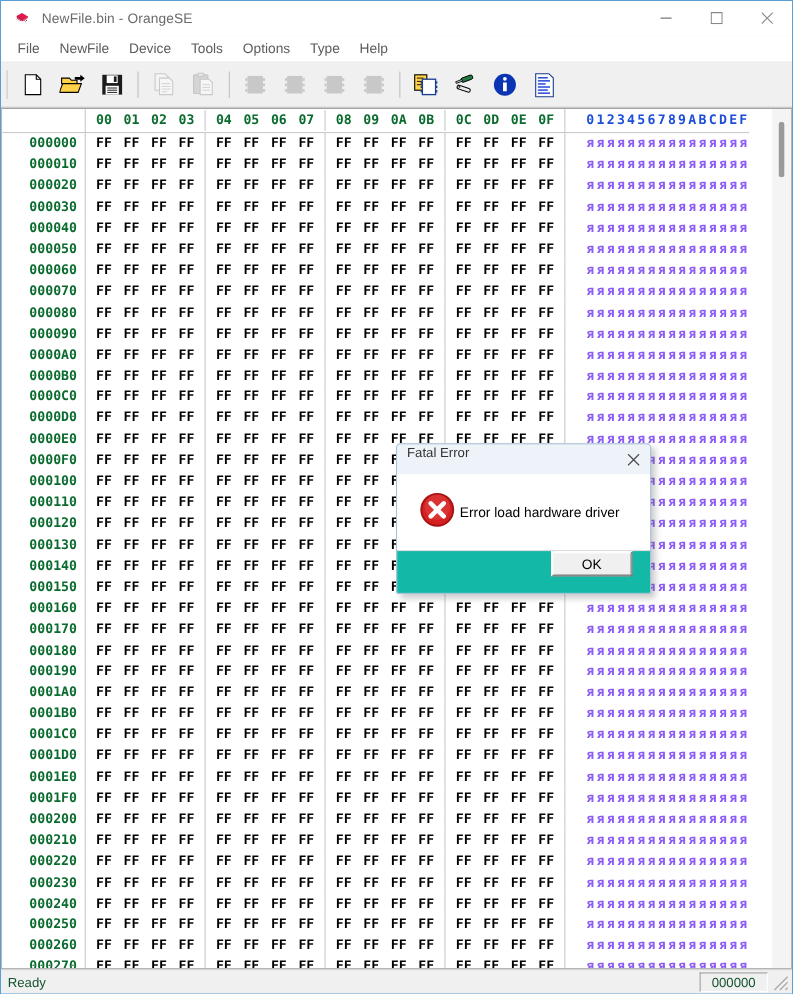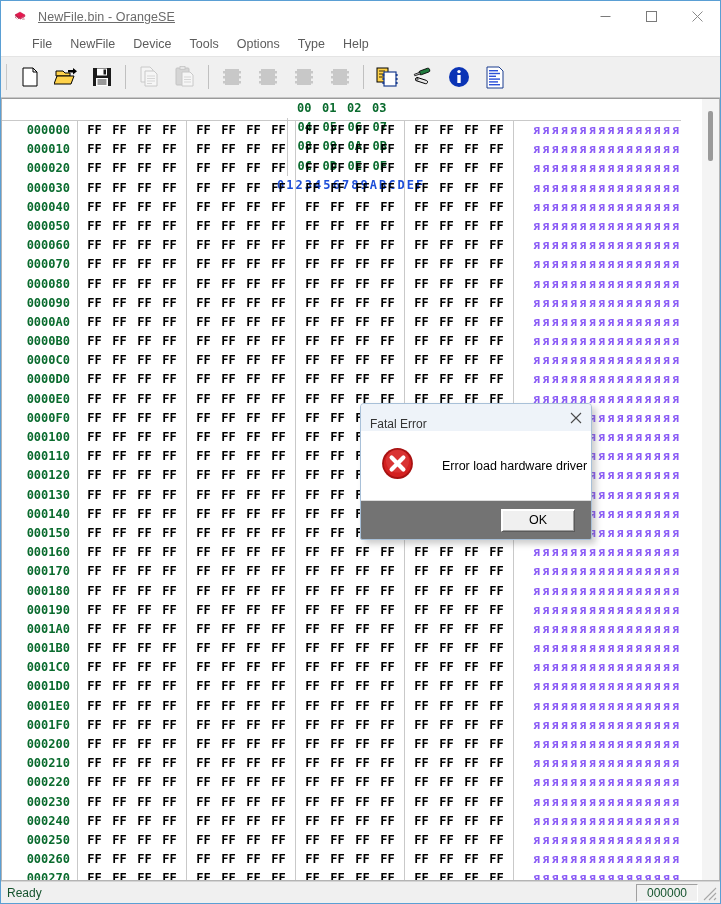--- a/index.html
+++ b/index.html
@@ -42,21 +42,20 @@
     margin-left: 11px;
     position: relative;
     flex: 0 0 auto;
   }
   #title-text {
     margin-left: 10px;
     font-size: 12.5px;
     color: #6b6b6b;
     letter-spacing: 0.1px;
     white-space: nowrap;
-    text-decoration: underline;
   }
   .win-btns {
     margin-left: auto;
     display: flex;
     height: 31px;
   }
   .win-btn {
     width: 46px;
     height: 31px;
     display: flex;
@@ -65,21 +64,21 @@
     color: #7a7a7a;
   }
   .win-btn svg { display: block; }
 
   
   #menu-bar {
     height: 24px;
     background: #ffffff;
     display: flex;
     align-items: center;
-    padding-left: 22px;
+    padding-left: 6px;
     flex: 0 0 auto;
     border-bottom: 1px solid #e4e4e4;
   }
   .menu-item {
     font-size: 12.5px;
     color: #5c5c5c;
     padding: 3px 9px;
     white-space: nowrap;
   }
 
@@ -141,21 +140,20 @@
     line-height: 19.2px;
     white-space: pre;
   }
   .hex-headerrow {
     height: 22px;
     display: flex;
     align-items: center;
     color: #0a6b2e;
     border-bottom: 1px solid #c9c9c9;
     box-sizing: border-box;
-    flex-direction: column;
   }
   .hex-row {
     height: 19.2px;
     display: flex;
     align-items: center;
     box-sizing: border-box;
   }
   .cell-addr {
     width: 72px;
     text-align: right;
@@ -277,21 +275,21 @@
     border-radius: 4px 4px 2px 2px;
     box-sizing: border-box;
     display: flex;
     flex-direction: column;
     overflow: hidden;
   }
   #dialog-titlebar {
     height: 27px;
     background: #eef3f9;
     display: flex;
-    align-items: flex-end;
+    align-items: flex-start;
     flex: 0 0 auto;
   }
   #dialog-title {
     font-size: 12px;
     color: #333;
     padding-left: 9px;
     white-space: nowrap;
   }
   #dialog-close {
     margin-left: auto;
@@ -304,29 +302,29 @@
   #dialog-body {
     flex: 1 1 auto;
     background: #ffffff;
     display: flex;
     align-items: center;
     padding-left: 20px;
   }
   #dialog-msg {
     font-size: 12.5px;
     color: #000;
-    margin-left: 28px;
+    margin-left: 4px;
     white-space: nowrap;
   }
   #dialog-footer {
     height: 38px;
     flex: 0 0 auto;
-    background: #737373;
-    display: flex;
-    align-items: center;
+    background: #14b8a6;
+    display: flex;
+    align-items: flex-start;
     justify-content: flex-end;
     padding-right: 16px;
     border-top: 1px solid #dcdcdc;
   }
   #dialog-ok {
     width: 74px;
     height: 23px;
     background: #f0f0f0;
     border: 1px solid #ffffff;
     border-right-color: #5a5a5a;

